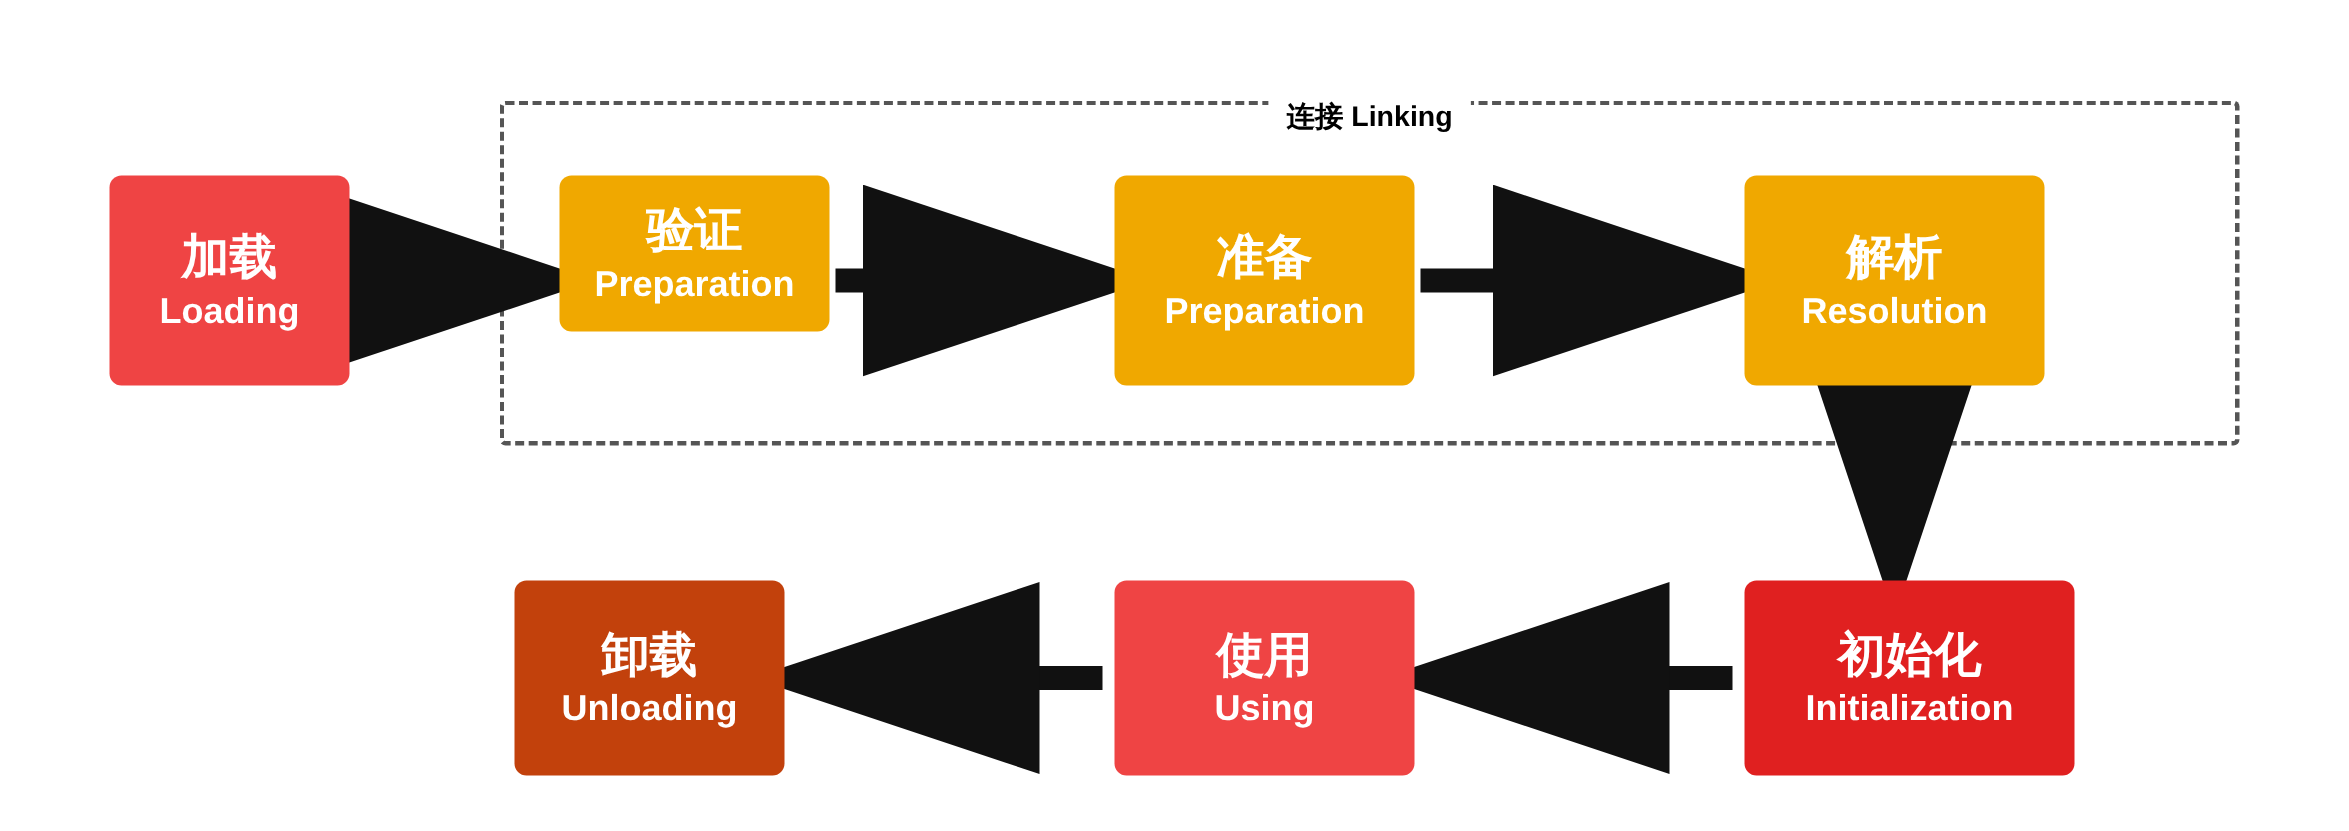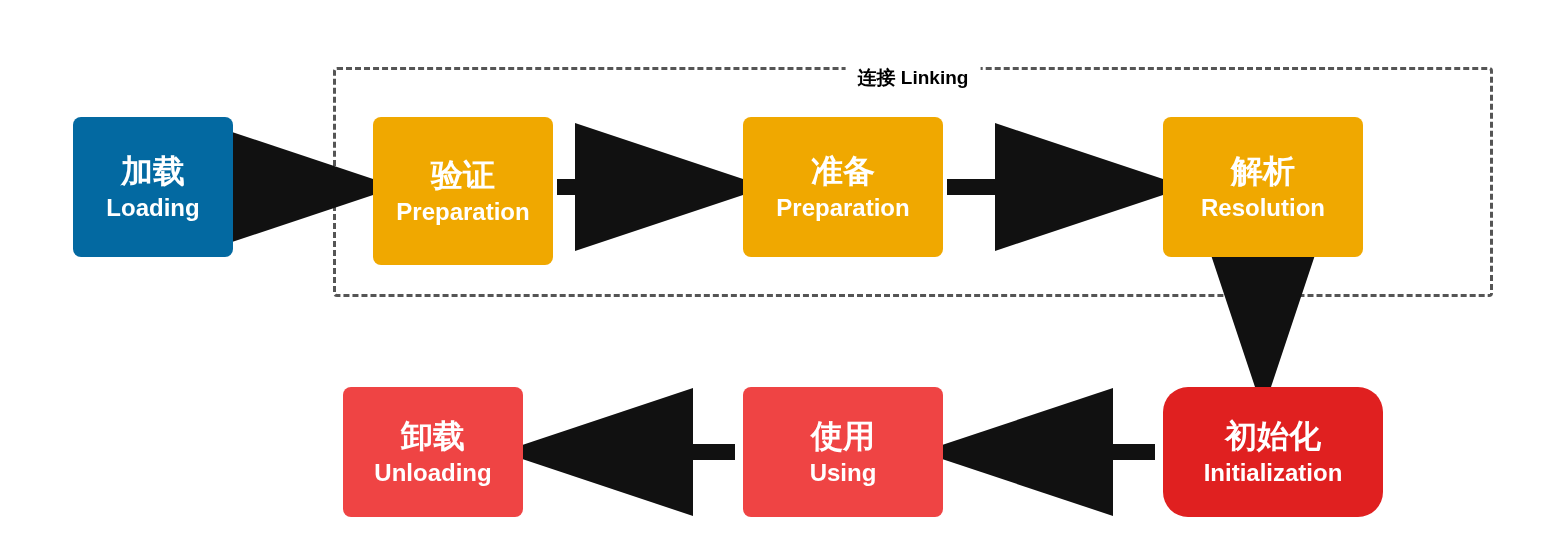--- a/index.html
+++ b/index.html
@@ -62,32 +62,32 @@
     .box .zh {
       font-size: 32px;
     }
 
     .box .en {
       font-size: 24px;
     }
 
     
     .box-loading {
-      background: #0369a1;
+      background: #ef4444;
       width: 160px;
       height: 140px;
       top: 100px;
       left: 30px;
     }
 
     
     .box-verification {
       background: #f0a800;
       width: 180px;
-      height: 148px;
+      height: 104px;
       top: 100px;
       left: 330px;
     }
 
     
     .box-preparation {
       background: #f0a800;
       width: 200px;
       height: 140px;
       top: 100px;
@@ -103,35 +103,34 @@
       left: 1120px;
     }
 
     
     .box-initialization {
       background: #e02020;
       width: 220px;
       height: 130px;
       top: 370px;
       left: 1120px;
-      border-radius: 25px;
     }
 
     
     .box-using {
       background: #ef4444;
       width: 200px;
       height: 130px;
       top: 370px;
       left: 700px;
     }
 
     
     .box-unloading {
-      background: #ef4444;
+      background: #c2410c;
       width: 180px;
       height: 130px;
       top: 370px;
       left: 300px;
     }
 
     
     .arrows-svg {
       position: absolute;
       top: 0;

